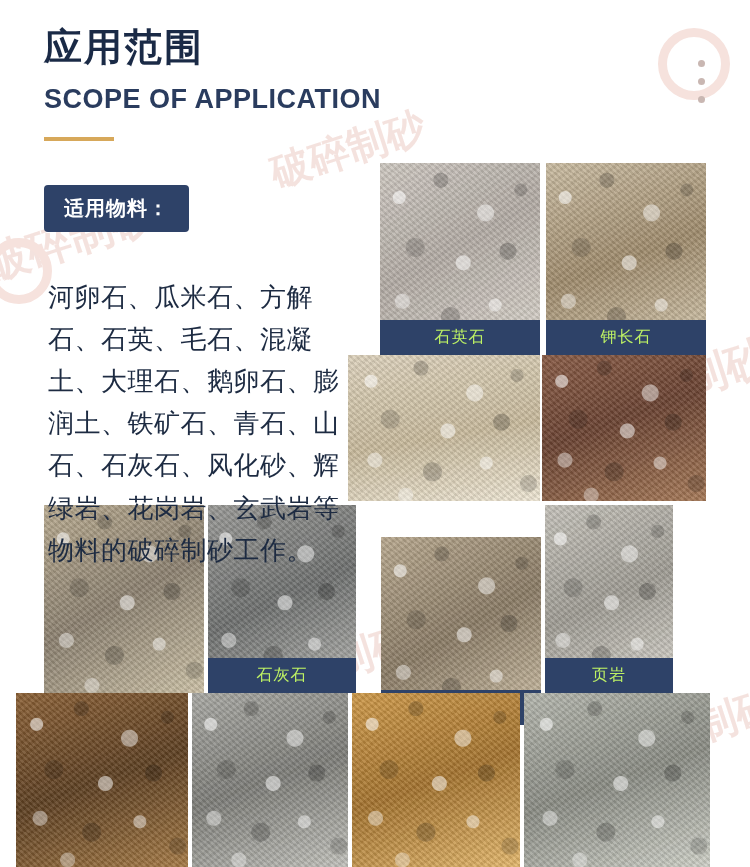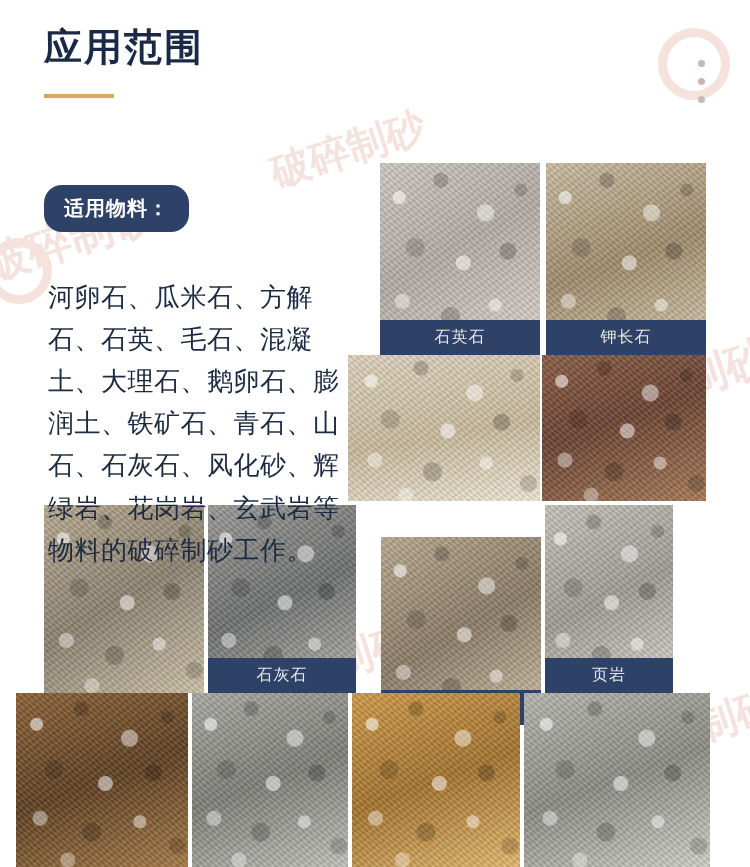--- a/index.html
+++ b/index.html
@@ -80,21 +80,21 @@
   
   .tag {
     position: absolute;
     left: 44px;
     top: 185px;
     background: #2e4268;
     color: #ffffff;
     font-size: 20px;
     font-weight: 700;
     padding: 10px 20px;
-    border-radius: 18px;
+    border-radius: 4px;
     letter-spacing: 1px;
     z-index: 3;
   }
 
   
   .para {
     position: absolute;
     left: 48px;
     top: 250px;
     width: 300px;
@@ -110,21 +110,21 @@
     position: absolute;
     overflow: hidden;
     z-index: 2;
   }
   .photo .caption {
     position: absolute;
     left: 0;
     right: 0;
     bottom: 0;
     background: #2e4268;
-    color: #e5e5e5;
+    color: #bef264;
     font-size: 16px;
     text-align: center;
     padding: 7px 12px;
     letter-spacing: 1px;
   }
 
   
   .tex {
     position: absolute;
     inset: 0;
@@ -182,20 +182,21 @@
 <div class="wm-ring" style="left:658px; top:28px; width:54px; height:54px;"></div>
 <div class="wm-ring" style="left:-14px; top:238px; width:48px; height:48px;"></div>
 <div class="wm-dots" style="left:698px; top:60px;">
   <i></i>
     <i></i>
     <i></i>
 </div>
 
 <div class="header">
   <h1 class="title-cn">应用范围</h1>
+  <h2 class="title-en">SCOPE OF APPLICATION</h2>
   <div class="title-rule"></div>
 </div>
 
 <div class="tag">适用物料：</div>
 
 <p class="para">河卵石、瓜米石、方解石、石英、毛石、混凝土、大理石、鹅卵石、膨润土、铁矿石、青石、山石、石灰石、风化砂、辉绿岩、花岗岩、玄武岩等物料的破碎制砂工作。</p>
 
 <div class="photo" style="left:380px; top:163px; width:160px; height:192px;">
   <div class="tex grain t-quartz"></div>
   <div class="caption">石英石</div>

